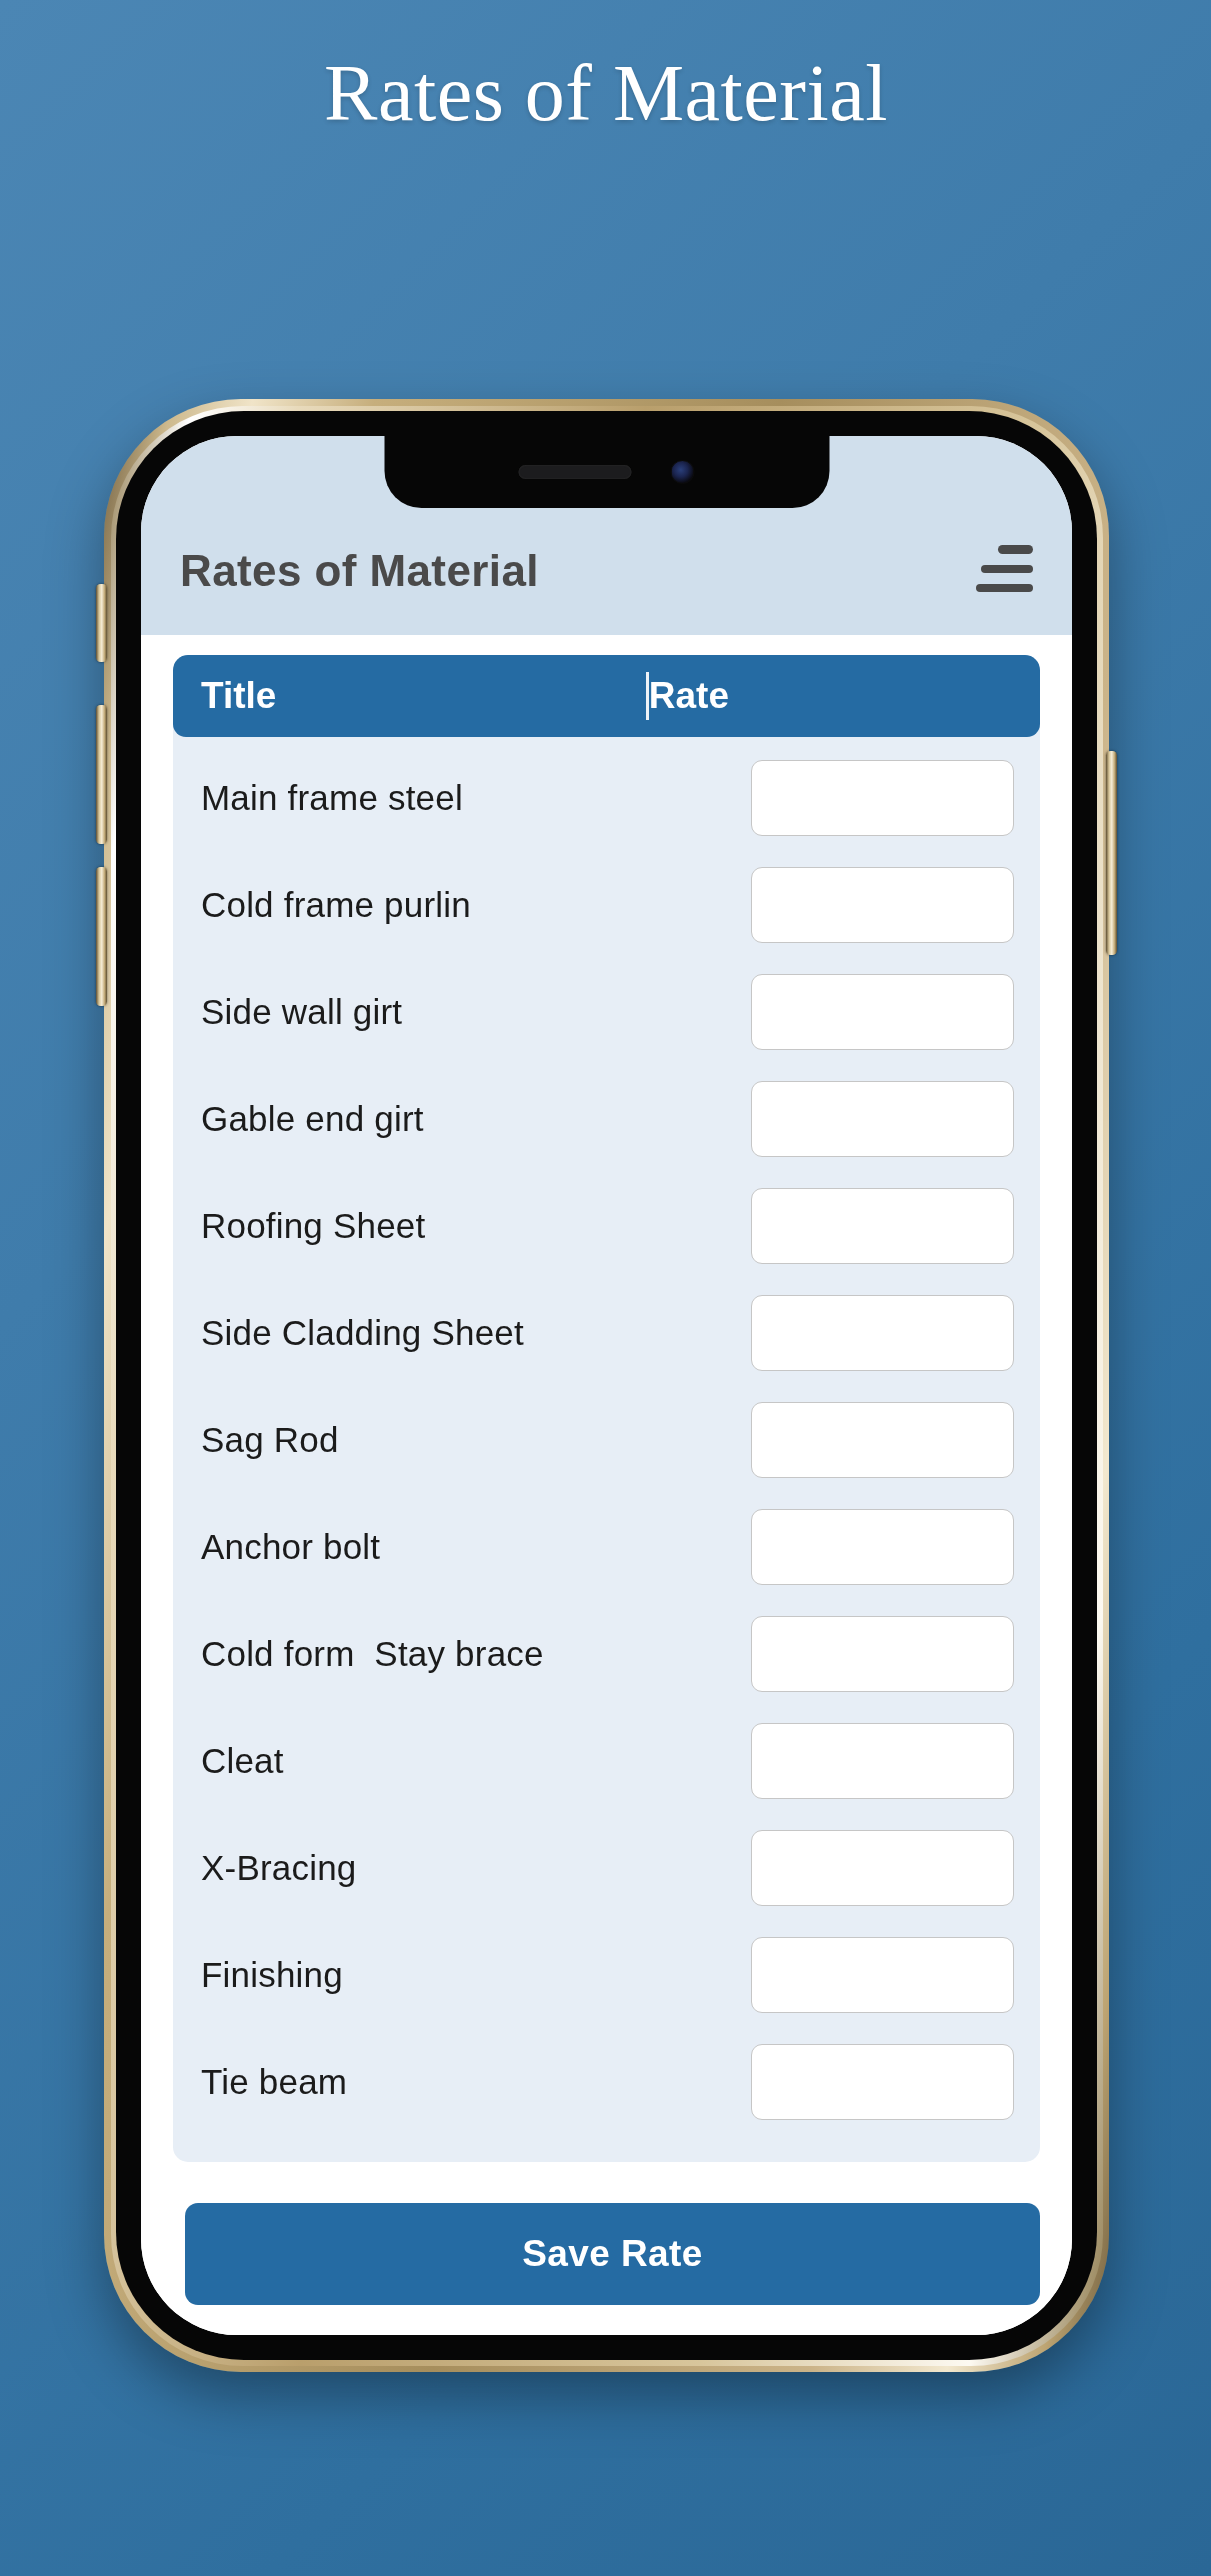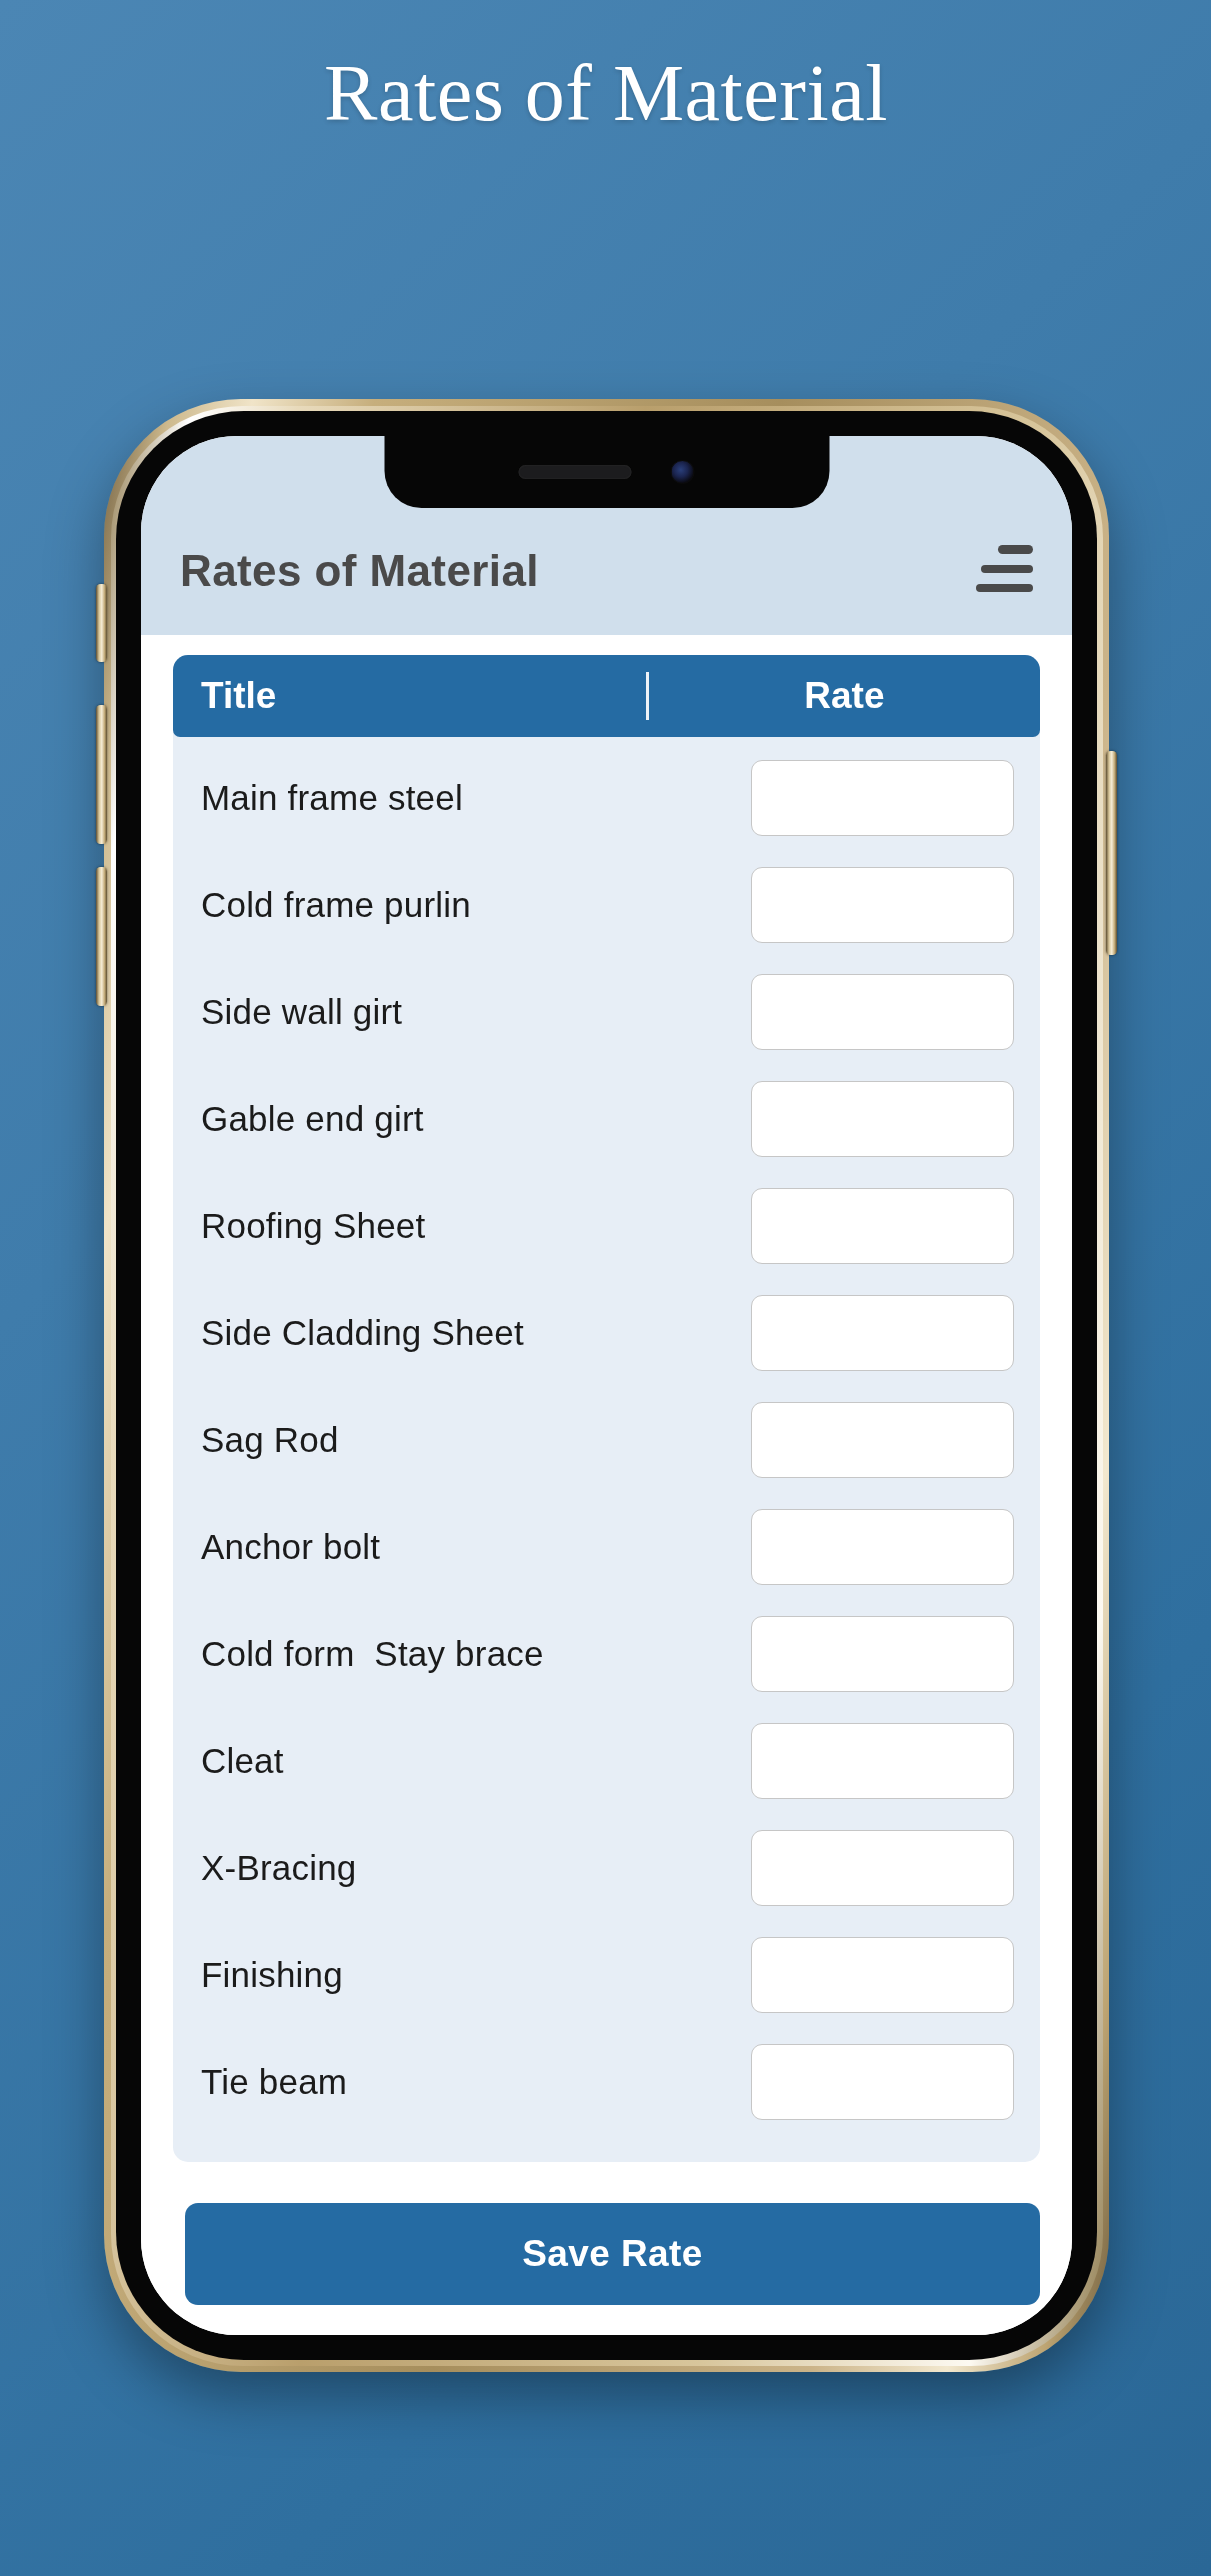--- a/index.html
+++ b/index.html
@@ -178,39 +178,38 @@
     background: #e7eef6;
     border-radius: 15px;
     overflow: hidden;
   }
 
   .table-head {
     background: #256ba3;
     display: flex;
     align-items: center;
     height: 82px;
-    border-radius: 7px;
+    border-radius: 13px;
     padding: 0 0 0 28px;
   }
   .th-title {
     flex: 0 0 445px;
     color: #ffffff;
     font-size: 37px;
     font-weight: bold;
   }
   .th-divider {
     width: 2.8px;
     height: 48px;
     background: #ffffff;
     opacity: 0.92;
     flex: 0 0 auto;
   }
   .th-rate {
     flex: 1;
-    text-align: center;
     color: #ffffff;
     font-size: 37px;
     font-weight: bold;
   }
 
   .rows {
     padding: 7.4px 0 26px 0;
   }
   .row {
     display: flex;

